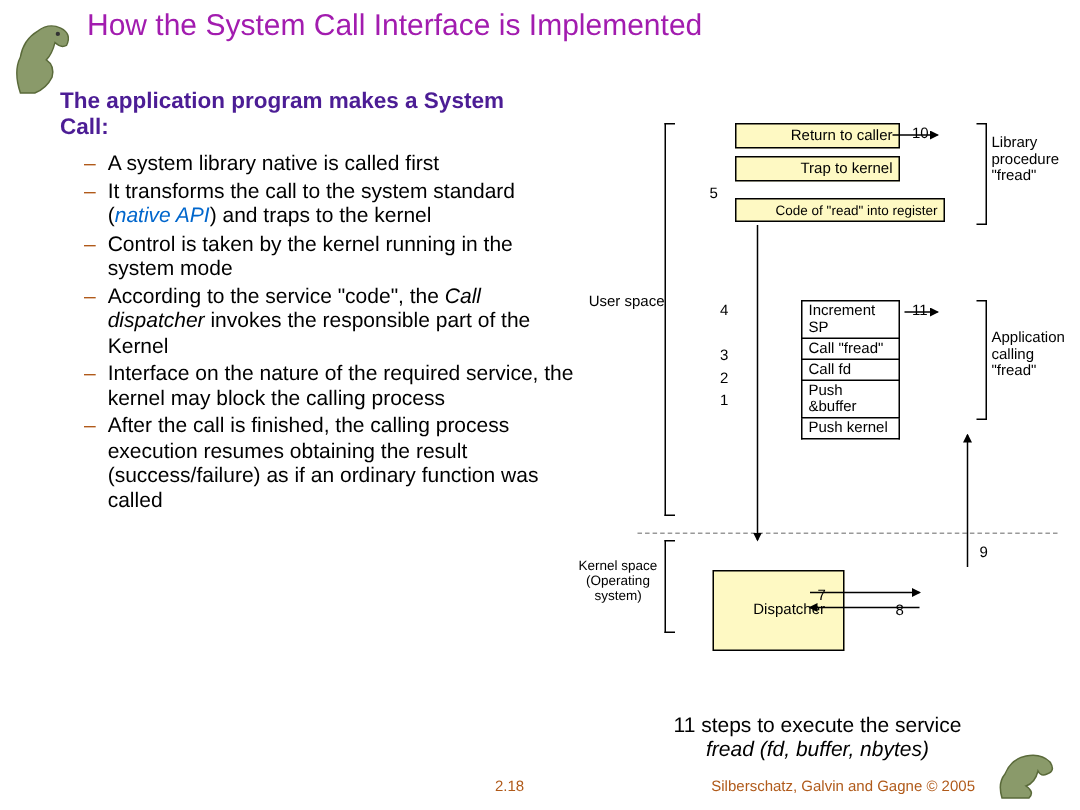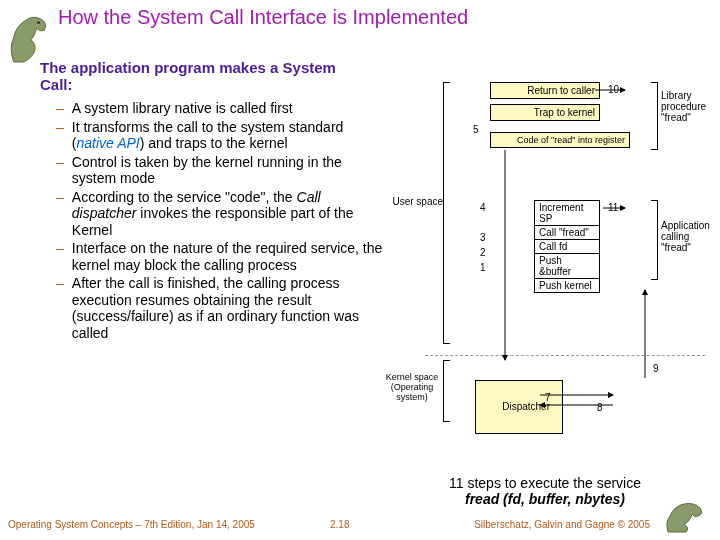--- a/index.html
+++ b/index.html
@@ -65,21 +65,21 @@
     position: absolute;
     left: 395px;
     top: 460px;
     font-size: 14px;
     text-align: center;
     width: 300px;
     margin-top: 15px;
   }
   .caption-code {
     font-style: italic;
-    font-weight: bold;
+    font-weight: normal;
   }
   .footer-left {
     position: absolute;
     left: 8px;
     bottom: 10px;
     font-size: 10px;
     color: #b05a1a;
   }
   .footer-mid {
     position: absolute;
@@ -255,21 +255,20 @@
       <line x1="200" y1="30" x2="230" y2="30" stroke="#000" stroke-width="1" marker-end="url(#ah)"></line>
       <line x1="208" y1="148" x2="230" y2="148" stroke="#000" stroke-width="1" marker-end="url(#ah)"></line>
     </svg>
   </div>
 
   <div class="caption">
     <div>11 steps to execute the service</div>
     <div class="caption-code">fread (fd, buffer, nbytes)</div>
   </div>
 
-  <div class="footer-left">Operating System Concepts – 7th Edition, Jan 14, 2005</div>
   <div class="footer-mid">2.18</div>
   <div class="footer-right">Silberschatz, Galvin and Gagne © 2005</div>
 
   <div class="dino-small">
     <svg viewBox="0 0 50 40">
       <path d="M6 36 Q3 26 8 20 Q12 10 22 8 Q32 6 38 12 Q42 18 36 20 Q32 22 30 18 Q28 26 22 28 Q28 32 24 36 Z" fill="#8a9a6a" stroke="#5a6a3a" stroke-width="1"></path>
     </svg>
   </div>
 
 </div>

